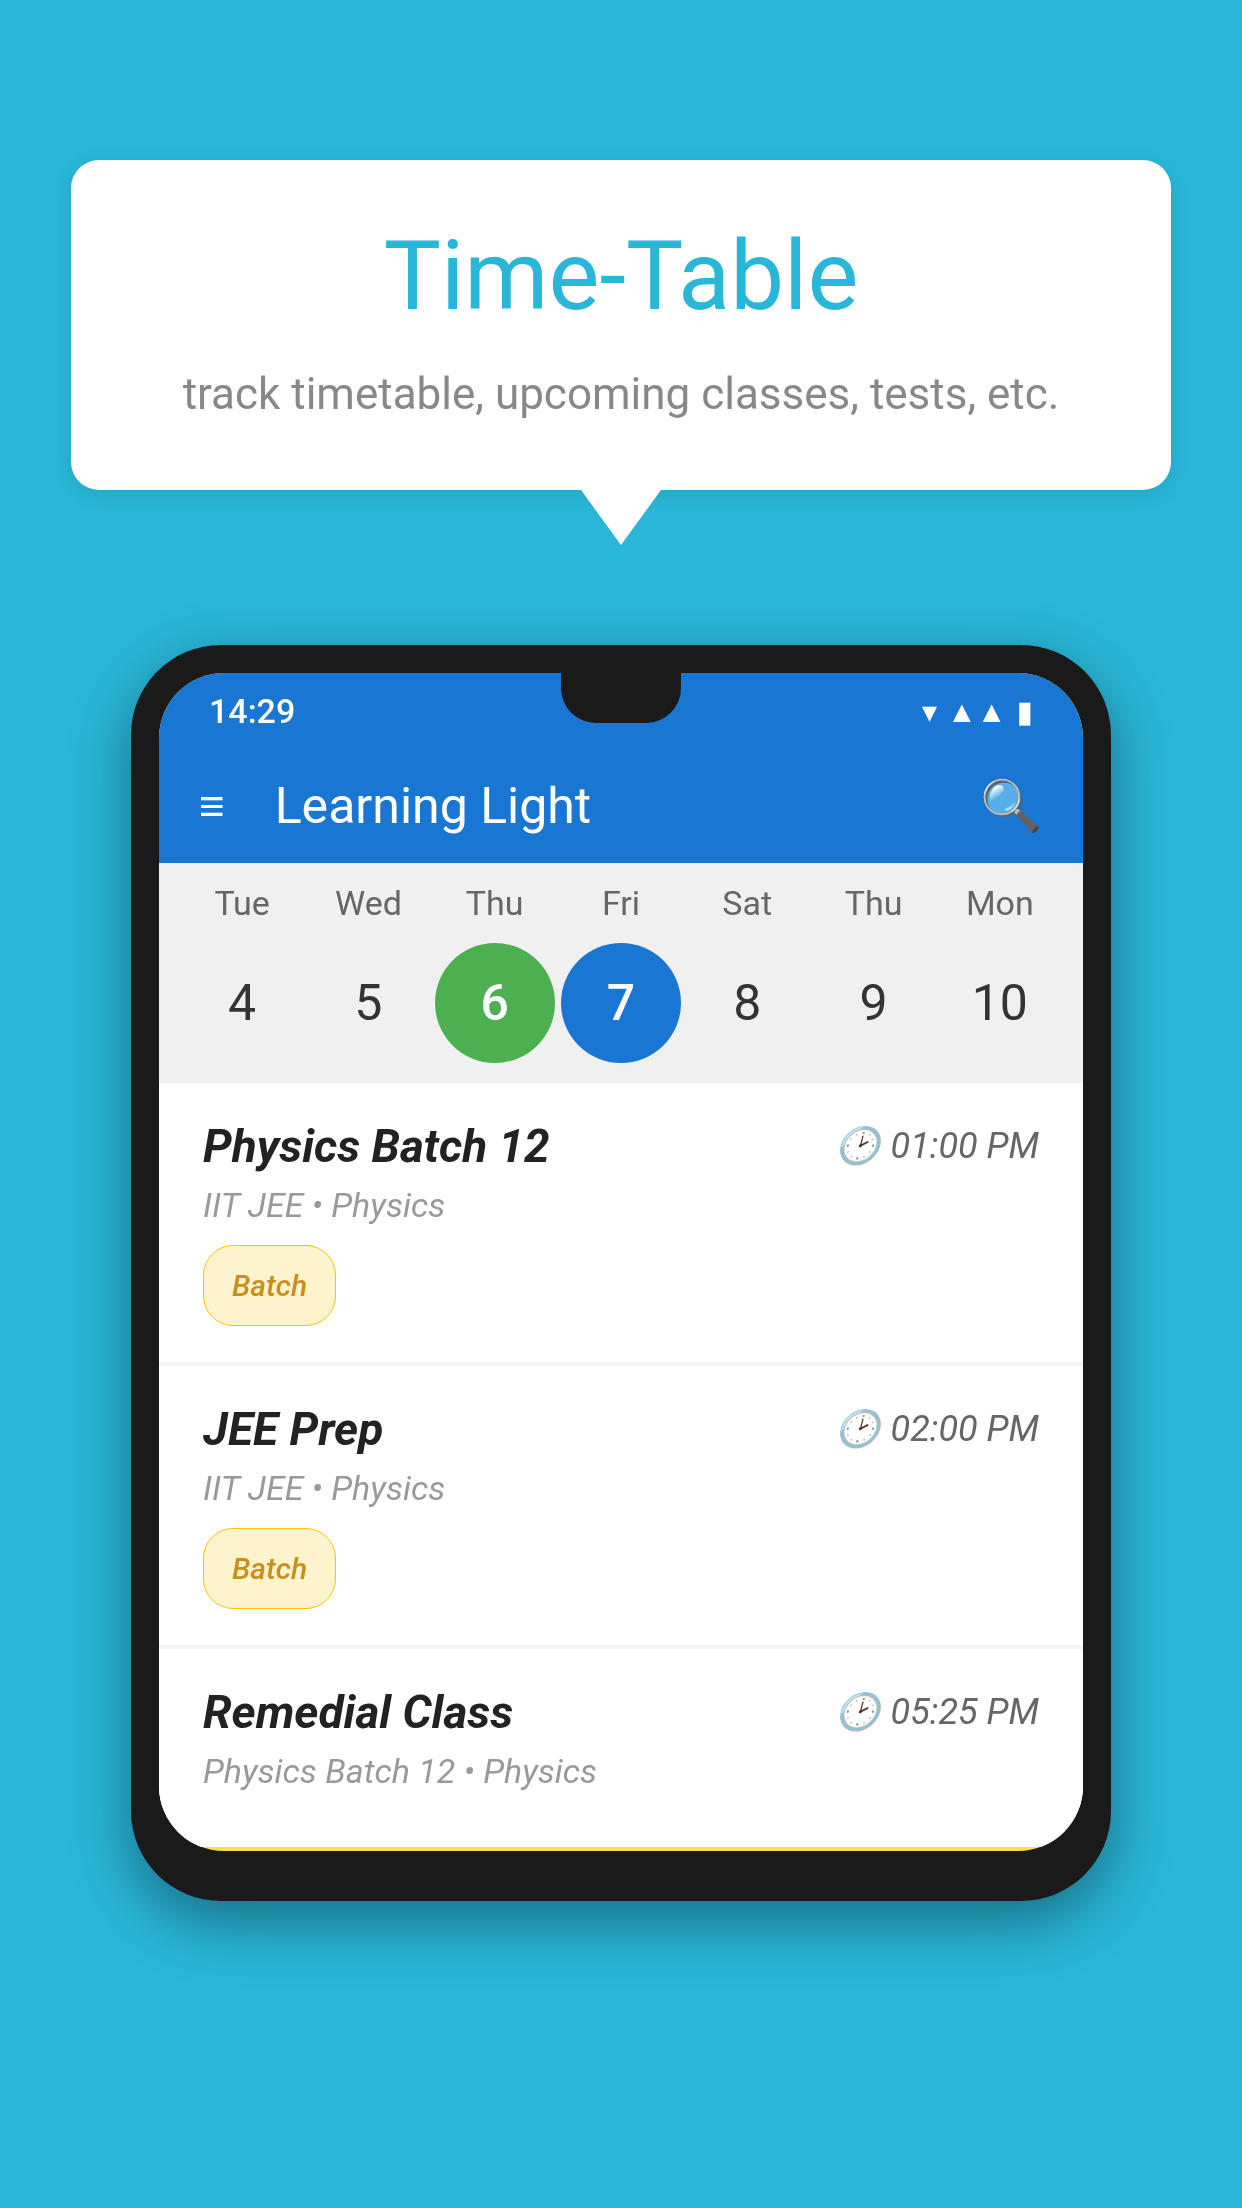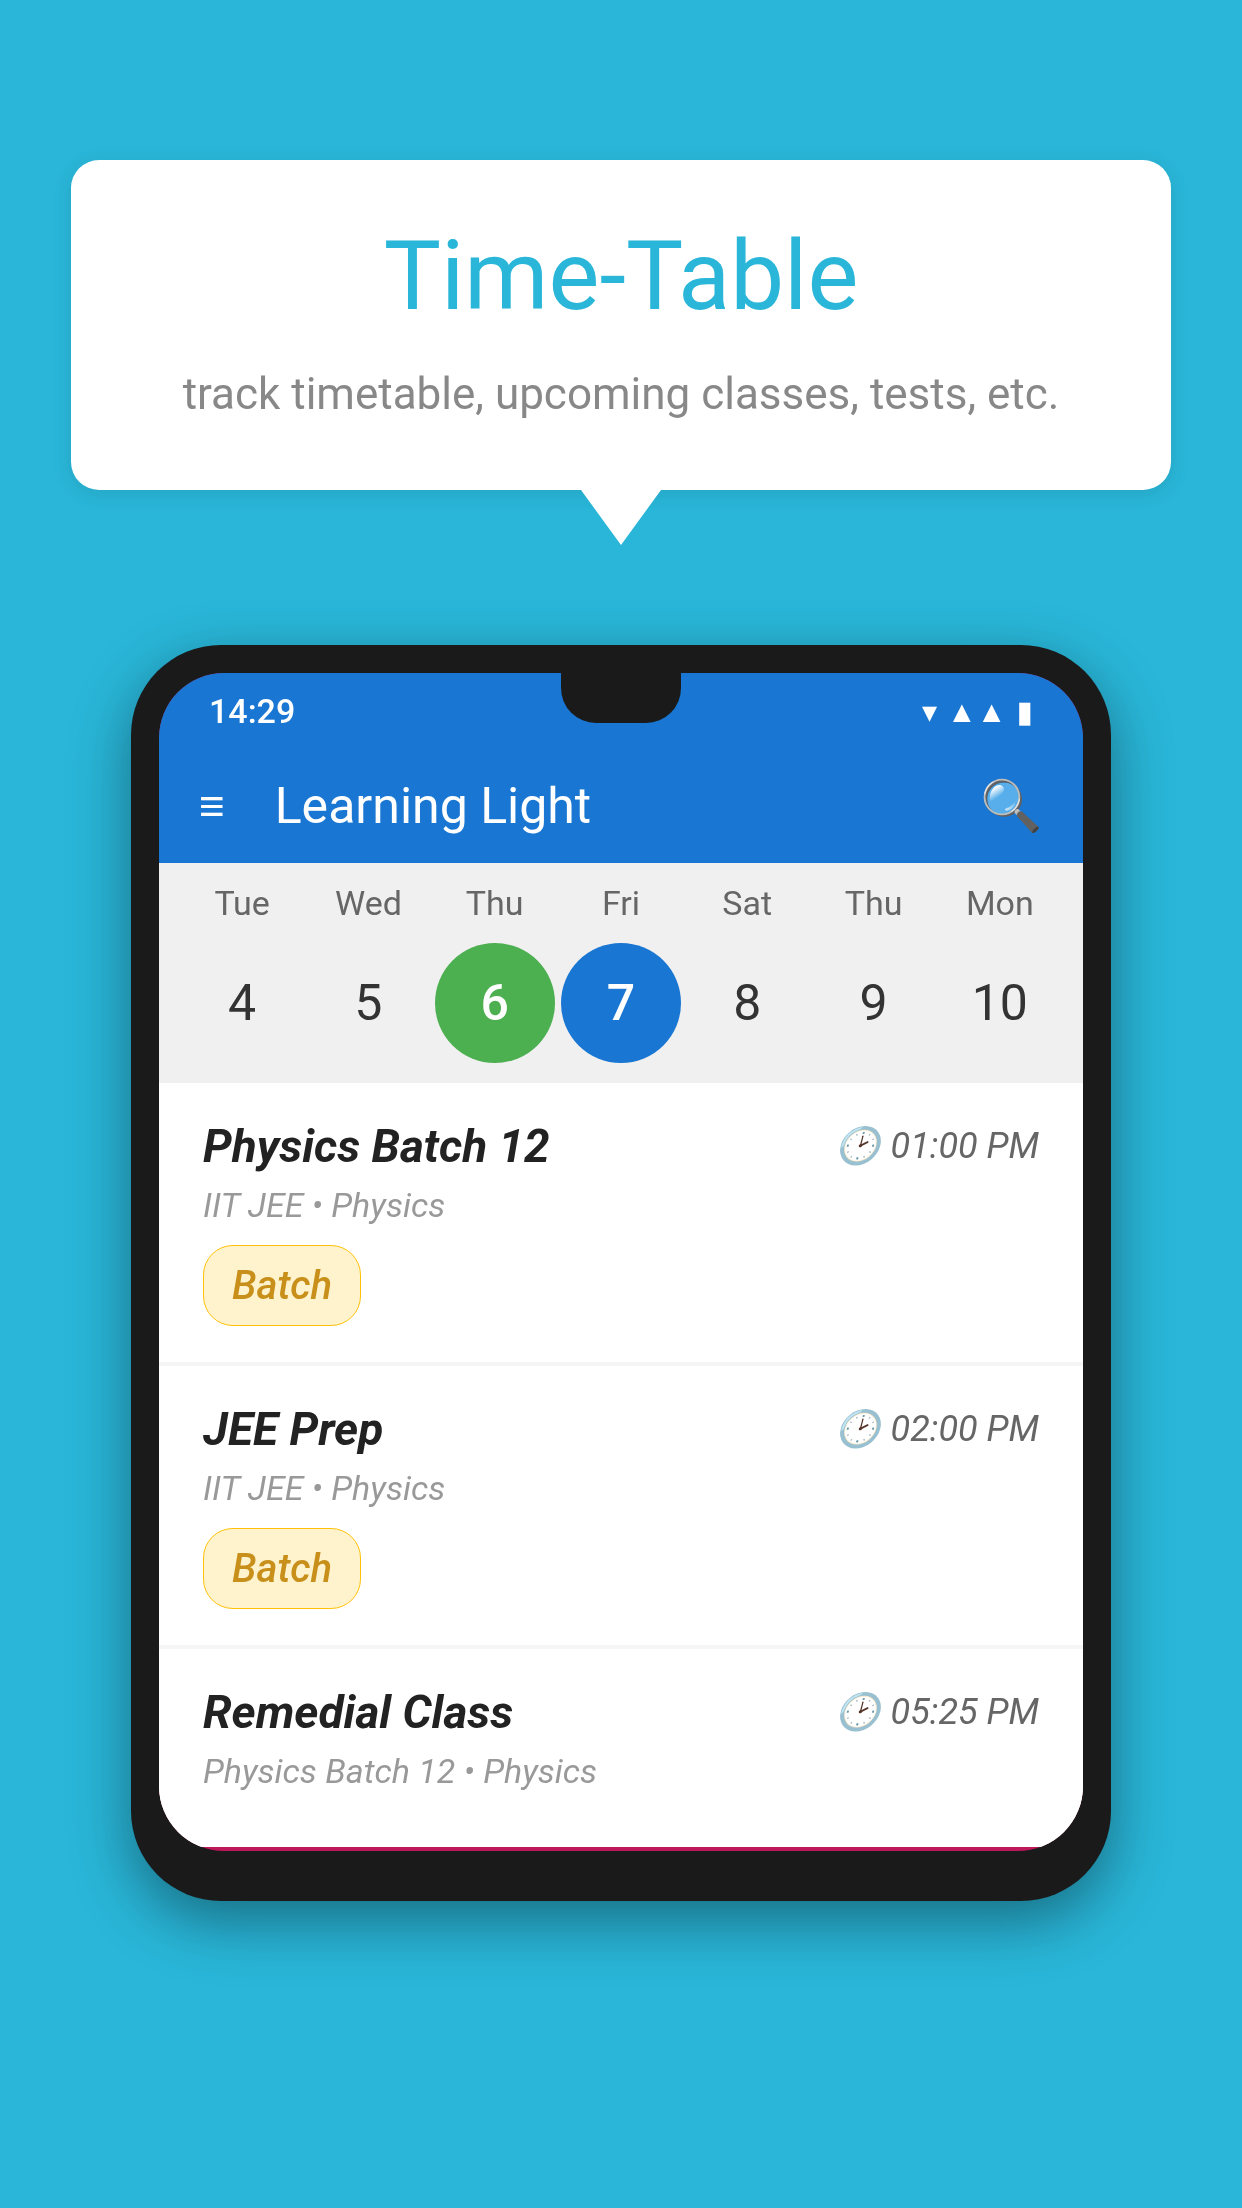--- a/index.html
+++ b/index.html
@@ -63,21 +63,21 @@
 
     .phone-frame {
       background: #1a1a1a;
       border-radius: 90px;
       padding: 28px 28px 50px 28px;
       box-shadow: 0 20px 60px rgba(0,0,0,0.4);
     }
 
     
     .phone-screen {
-      background: #be185d;
+      background: #fde047;
       border-radius: 65px;
       overflow: hidden;
     }
 
     
     .status-bar {
       background: #1976d2;
       display: flex;
       justify-content: space-between;
       align-items: center;
@@ -237,22 +237,22 @@
       color: #999;
       margin-bottom: 20px;
     }
 
     .batch-tag {
       display: inline-block;
       background: #fff3cd;
       border: 1.5px solid #ffc107;
       color: #c8901a;
       border-radius: 30px;
-      padding: 16px 28px;
-      font-size: 40px;
+      padding: 22px 28px;
+      font-size: 30px;
       font-weight: 500;
     }
   </style>
 </head>
 <body>
 
 <div class="speech-bubble-wrapper">
   <div class="speech-bubble">
     <div class="speech-bubble-title">Time-Table</div>
     <div class="speech-bubble-subtitle">track timetable, upcoming classes, tests, etc.</div>

